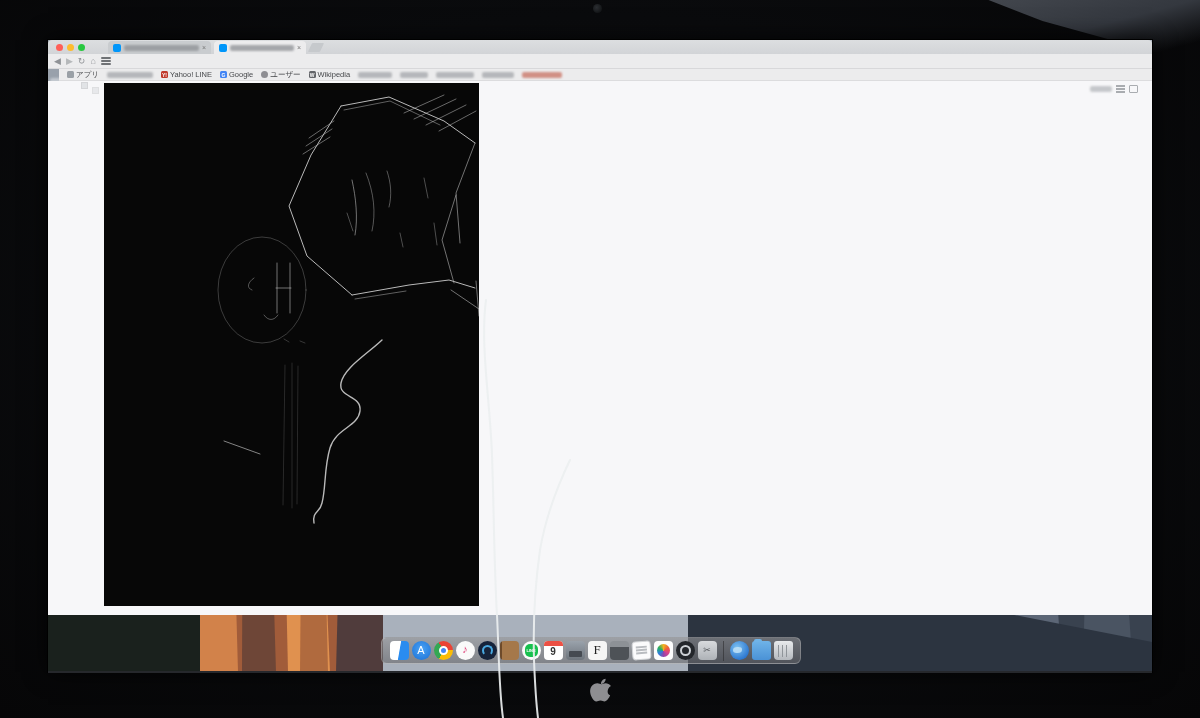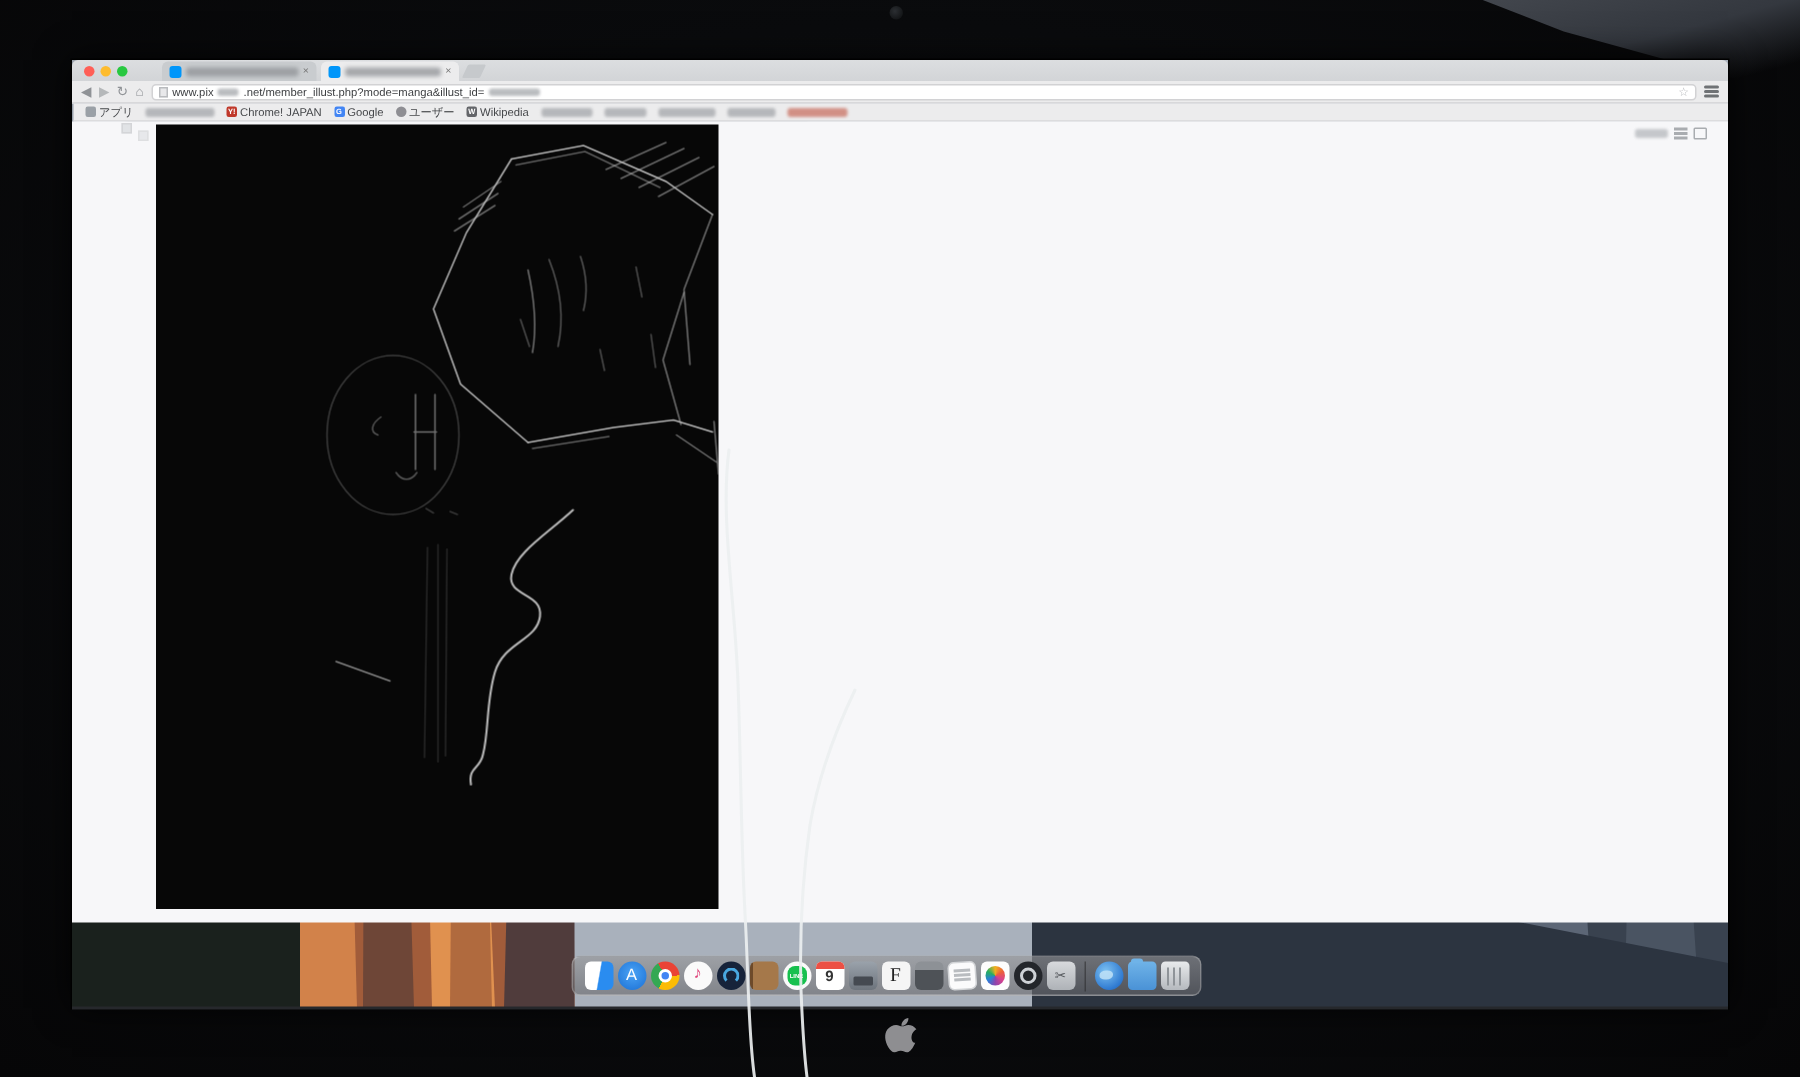--- a/index.html
+++ b/index.html
@@ -74,21 +74,21 @@
   .nav-ico.fwd { color:#b5b8ba; }
   .omnibox { flex:1; height:11px; background:#fff; border:1px solid #d2d2d4; border-radius:3px;
     display:flex; align-items:center; gap:3px; padding:0 4px; font-size:7.5px; color:#3c3e41; }
   .doc-ico { width:6px; height:7px; background:#e8e8ea; border:1px solid #b9bbbe; flex:none; }
   .url-blur { height:5px; border-radius:2px; background:#a9acb0; filter:blur(1.1px); opacity:.8; }
   .omni-spacer { flex:1; }
   .star { color:#b9bbbe; font-size:8px; }
   .menu-ico { width:10px; display:flex; flex-direction:column; gap:1.5px; }
   .menu-ico i { height:1.5px; background:#6f7275; display:block; border-radius:1px; }
 
-  .bookmarks { position:absolute; left:1px; top:29px; width:100%; height:12px; background:#ececed;
+  .bookmarks { position:absolute; left:11px; top:29px; width:100%; height:12px; background:#ececed;
     display:flex; align-items:center; gap:8px; padding:0 8px; font-size:7.5px; color:#45474a;
     border-bottom:1px solid #dcdcde; white-space:nowrap; }
   .bm { display:flex; align-items:center; gap:2px; }
   .bm-ico { width:7px; height:7px; border-radius:1.5px; color:#fff; font-size:5px; font-weight:bold;
     display:flex; align-items:center; justify-content:center; flex:none; }
   .bm-blur { height:6px; border-radius:2px; background:#9fa2a6; filter:blur(1.2px); opacity:.7; }
 
   .content { position:absolute; left:0; top:41px; width:100%; height:534px; background:#f7f7f9; overflow:hidden; }
   .pg-mini { position:absolute; width:7px; height:7px; background:#d9dbde; border:1px solid #c6c8cb; }
   .pg-controls { position:absolute; right:14px; top:4px; display:flex; align-items:center; gap:4px; }
@@ -242,45 +242,36 @@
         <span class="tab-x">×</span>
       </div>
       <div class="newtab-btn"></div>
     </div>
 
     <div class="toolbar">
       <span class="nav-ico">◀</span>
       <span class="nav-ico fwd">▶</span>
       <span class="nav-ico">↻</span>
       <span class="nav-ico">⌂</span>
-      <div class="omnibox">
-        <span class="doc-ico"></span>
-        <span>www.pix</span>
-        <span class="url-blur" style="width:14px"></span>
-        <span>.net/member_illust.php?mode=manga&amp;illust_id=</span>
-        <span class="url-blur" style="width:34px"></span>
-        <span class="omni-spacer"></span>
-        <span class="star">☆</span>
-      </div>
       <span class="menu-ico">
           <i></i>
           <i></i>
           <i></i>
         </span>
     </div>
 
     <div class="bookmarks">
       <span class="bm">
         <span class="bm-ico" style="background:#9aa0a6"></span>
         <span>アプリ</span>
       </span>
       <span class="bm-blur" style="width:46px"></span>
       <span class="bm">
         <span class="bm-ico" style="background:#c0392b">Y!</span>
-        <span>Chrome! JAPAN</span>
+        <span>Yahoo! LINE</span>
       </span>
       <span class="bm">
         <span class="bm-ico" style="background:#4285f4">G</span>
         <span>Google</span>
       </span>
       <span class="bm">
         <span class="bm-ico" style="background:#8e8e93; border-radius:50%"></span>
         <span>ユーザー</span>
       </span>
       <span class="bm">

